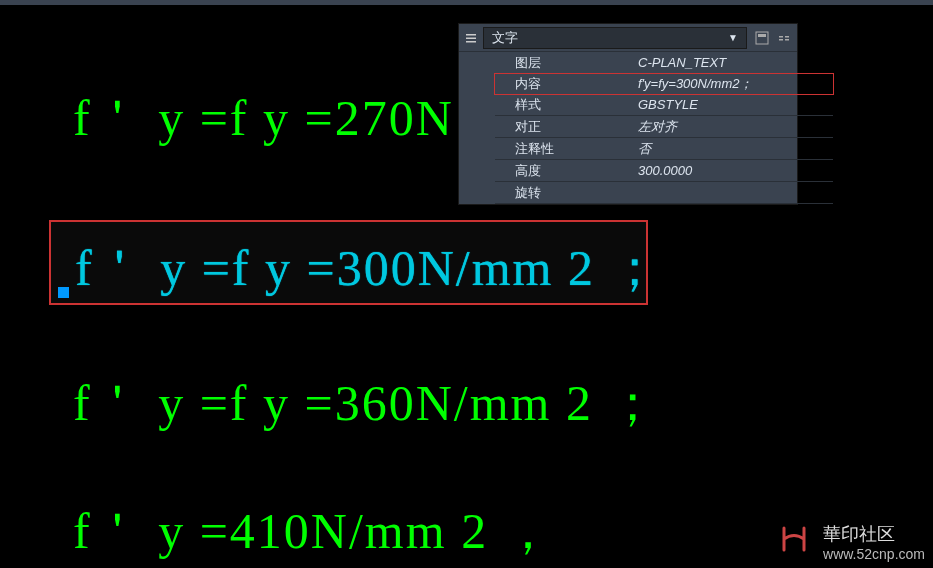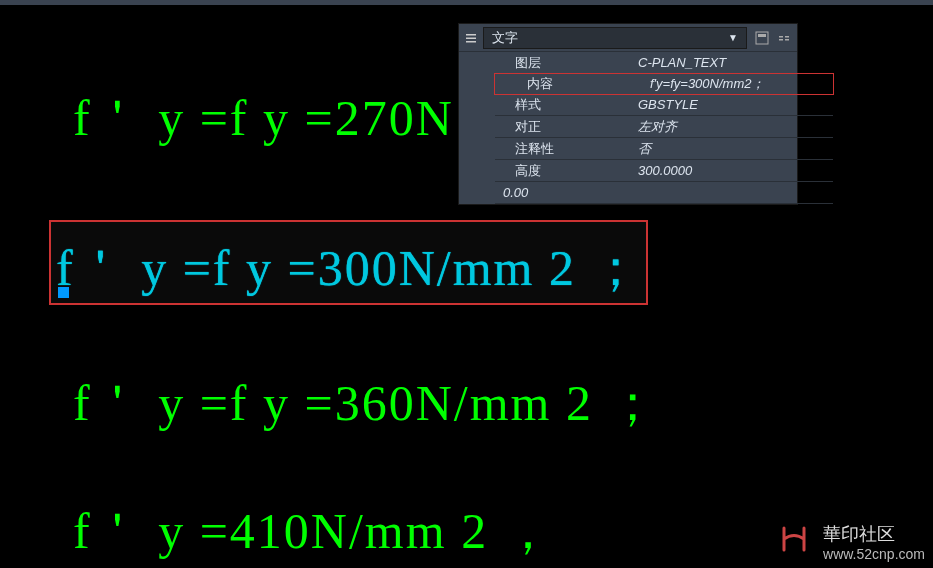--- a/index.html
+++ b/index.html
@@ -23,21 +23,21 @@
       font-weight: 400;
       margin-left: 8px;
     }
     
     .cad-text.selected {
       color: #00c8e0;
       text-shadow: 0 0 1px #00c8e0;
     }
     
     .text-line-1 { left: 65px; top: 85px; }
-    .text-line-2 { left: 48px; top: 235px; }
+    .text-line-2 { left: 67px; top: 235px; }
     .text-line-3 { left: 65px; top: 370px; }
     .text-line-4 { left: 65px; top: 498px; }
     
     
     .selection-rect {
       position: absolute;
       left: 49px;
       top: 220px;
       width: 599px;
       height: 85px;
@@ -141,21 +141,20 @@
       flex: 1;
       padding-left: 8px;
       color: #dce4ee;
       font-size: 13px;
       font-style: italic;
     }
     
     .prop-row.highlighted {
       border: 1px solid #cc3333;
       margin: -1px;
-      padding-left: 12px;
     }
     
     
     .watermark {
       position: absolute;
       right: 8px;
       bottom: 6px;
       display: flex;
       align-items: center;
       gap: 14px;
@@ -259,21 +258,21 @@
     </div>
     <div class="prop-row">
       <div class="prop-label">注释性</div>
       <div class="prop-value">否</div>
     </div>
     <div class="prop-row">
       <div class="prop-label">高度</div>
       <div class="prop-value">300.0000</div>
     </div>
     <div class="prop-row">
-      <div class="prop-value">0.00</div>
+      <div class="prop-label">旋转</div>
     </div>
   </div>
 </div>
 
 <div class="watermark">
   <div class="watermark-logo">
     <svg width="30" height="26" viewBox="0 0 30 26">
         <path d="M 5 2 L 5 24 M 25 2 L 25 24 M 5 13 Q 15 6 25 13" stroke="#cc4444" stroke-width="3" fill="none" stroke-linecap="round"></path>
       </svg>
   </div>

